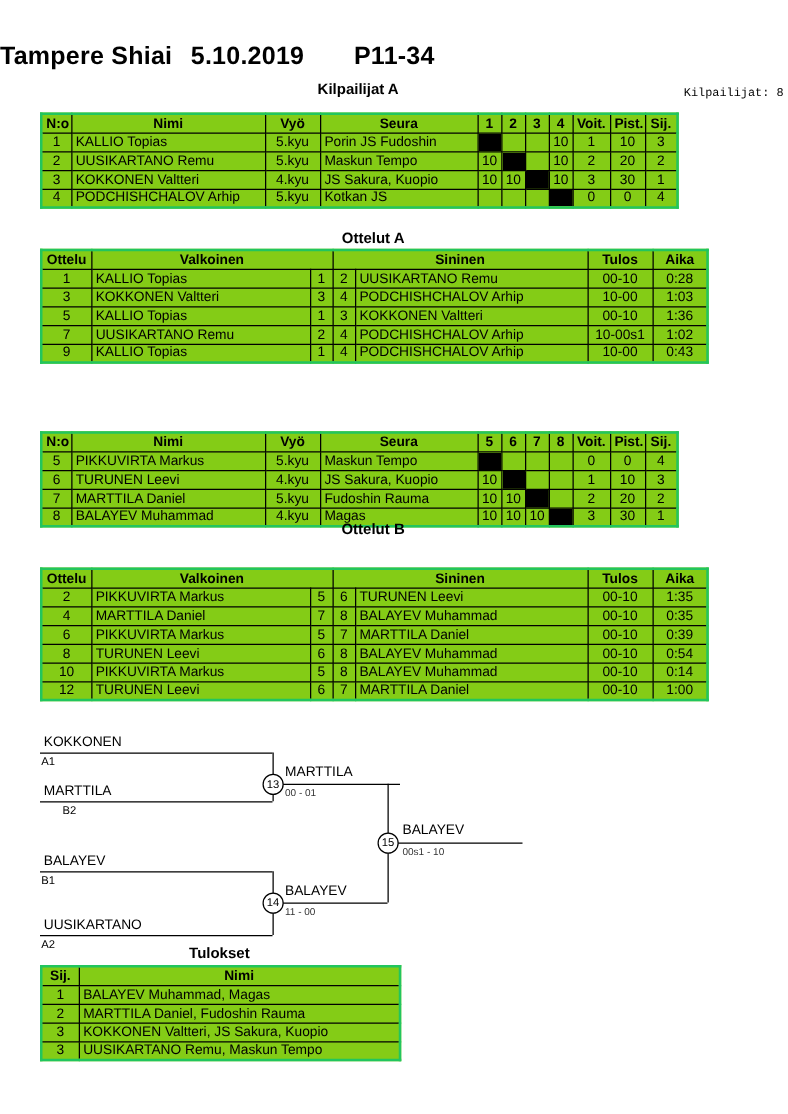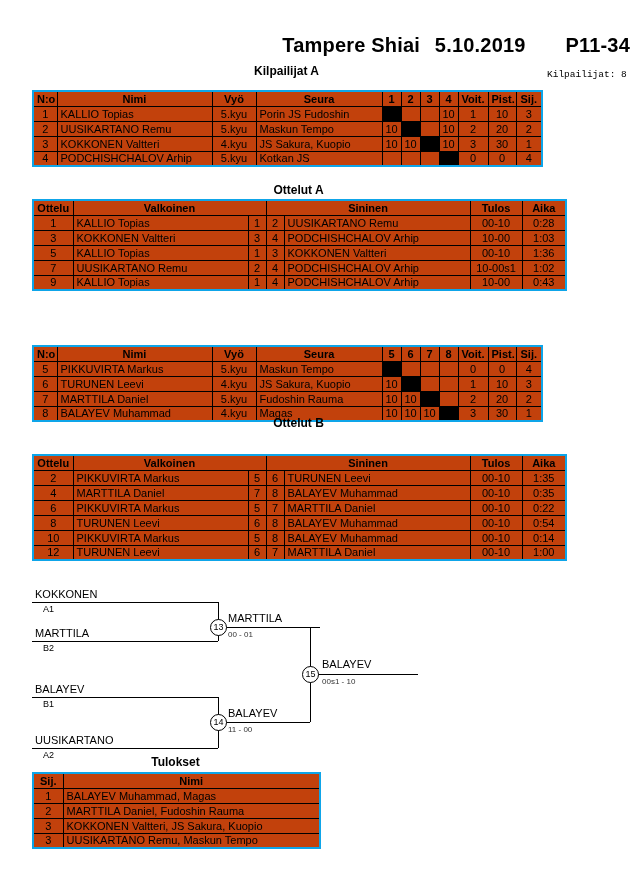--- a/index.html
+++ b/index.html
@@ -1,52 +1,52 @@
 <!DOCTYPE html>
 <html><head>
 <meta charset="utf-8">
 <style>
   * { margin:0; padding:0; box-sizing:border-box; }
   html,body { background:#fff; }
   body { font-family:"Liberation Sans", sans-serif; color:#000; }
   .page { position:relative; width:630px; height:891px; background:#fff; overflow:hidden; }
 
-  .title { position:absolute; top:34px; left:0; width:630px; text-align:right;
+  .title { position:absolute; top:34px; left:0; width:630px; text-align:left;
            font-size:20px; font-weight:bold; letter-spacing:0.2px; }
   .title .t-date { margin-left:9px; }
   .title .t-cat  { margin-left:34px; }
 
   .count { position:absolute; top:69px; left:547px; font-size:9.5px;font-family:Liberation Mono, monospace; }
 
   .sec { position:absolute; font-size:12px; font-weight:bold; text-align:center; }
   .sec-a   { top:64px;  left:32px; width:509px; }
   .sec-ma  { top:183px; left:32px; width:533px; }
   .sec-b   { top:328px; left:32px; width:509px; }
   .sec-mb  { top:416px; left:32px; width:533px; }
   .sec-res { top:755px; left:32px; width:287px; }
 
-  table { position:absolute; border-collapse:collapse; table-layout:fixed; background:#c2410c;
-          border:2px solid #0ea5e9; }
+  table { position:absolute; border-collapse:collapse; table-layout:fixed; background:#84cc16;
+          border:2px solid #22c55e; }
   th, td { border:1px solid #000; font-size:11px; height:15px; padding:0 3px;
            overflow:hidden; white-space:nowrap; }
   th { font-weight:bold; text-align:center; }
   .ta-l { text-align:left; }
   .ta-c { text-align:center; }
   td.black { background:#000; }
 
   .pool-a  { left:32px; top:90px;  width:509px; }
   .match-a { left:32px; top:199px; width:533px; }
   .pool-b  { left:32px; top:345px; width:509px; }
   .match-b { left:32px; top:454px; width:533px; }
   .res-t   { left:32px; top:772px; width:287px; }
 
   
   .bracket { position:absolute; left:32px; top:586px; width:430px; height:180px; }
   .bname  { position:absolute; font-size:11px; white-space:nowrap; }
-  .btag   { position:absolute; font-size:9px;margin-left:10px; }
+  .btag   { position:absolute; font-size:9px; }
   .hline  { position:absolute; border-top:1px solid #000; height:0; }
   .vline  { position:absolute; border-left:1px solid #000; width:0; }
   .mcircle{ position:absolute; width:17px; height:17px; border:1px solid #000; border-radius:50%;
             background:#fff; font-size:9px; line-height:15px; text-align:center; z-index:2; }
   .bwin   { position:absolute; font-size:11px; white-space:nowrap; }
   .bscore { position:absolute; font-size:8px; color:#333; white-space:nowrap; }
 </style>
 </head>
 <body>
 
@@ -338,21 +338,21 @@
           <td class="ta-c">00-10</td>
           <td class="ta-c">0:35</td>
         </tr>
         <tr>
           <td class="ta-c">6</td>
           <td class="ta-l">PIKKUVIRTA Markus</td>
           <td class="ta-c">5</td>
           <td class="ta-c">7</td>
           <td class="ta-l">MARTTILA Daniel</td>
           <td class="ta-c">00-10</td>
-          <td class="ta-c">0:22</td>
+          <td class="ta-c">0:39</td>
         </tr>
         <tr>
           <td class="ta-c">8</td>
           <td class="ta-l">TURUNEN Leevi</td>
           <td class="ta-c">6</td>
           <td class="ta-c">8</td>
           <td class="ta-l">BALAYEV Muhammad</td>
           <td class="ta-c">00-10</td>
           <td class="ta-c">0:54</td>
         </tr>
@@ -377,21 +377,21 @@
     </tbody>
   </table>
 
   <div class="bracket">
 
     <div class="bname" style="left:3px;top:2px">KOKKONEN</div>
     <div class="hline" style="left:0;top:16px;width:186px"></div>
     <div class="btag" style="left:1px;top:18px">A1</div>
     <div class="bname" style="left:3px;top:41px">MARTTILA</div>
     <div class="hline" style="left:0;top:55px;width:186px"></div>
-    <div class="btag" style="left:1px;top:57px">B2</div>
+    <div class="btag" style="left:18px;top:57px">B2</div>
     <div class="vline" style="left:186px;top:16px;height:39px"></div>
     <div class="hline" style="left:186px;top:41px;width:102px"></div>
     <div class="mcircle" style="left:178px;top:33px">13</div>
     <div class="bwin" style="left:196px;top:26px">MARTTILA</div>
     <div class="bscore" style="left:196px;top:44px">00 - 01</div>
 
     <div class="bname" style="left:3px;top:97px">BALAYEV</div>
     <div class="hline" style="left:0;top:111px;width:186px"></div>
     <div class="btag" style="left:1px;top:113px">B1</div>
     <div class="bname" style="left:3px;top:148px">UUSIKARTANO</div>

